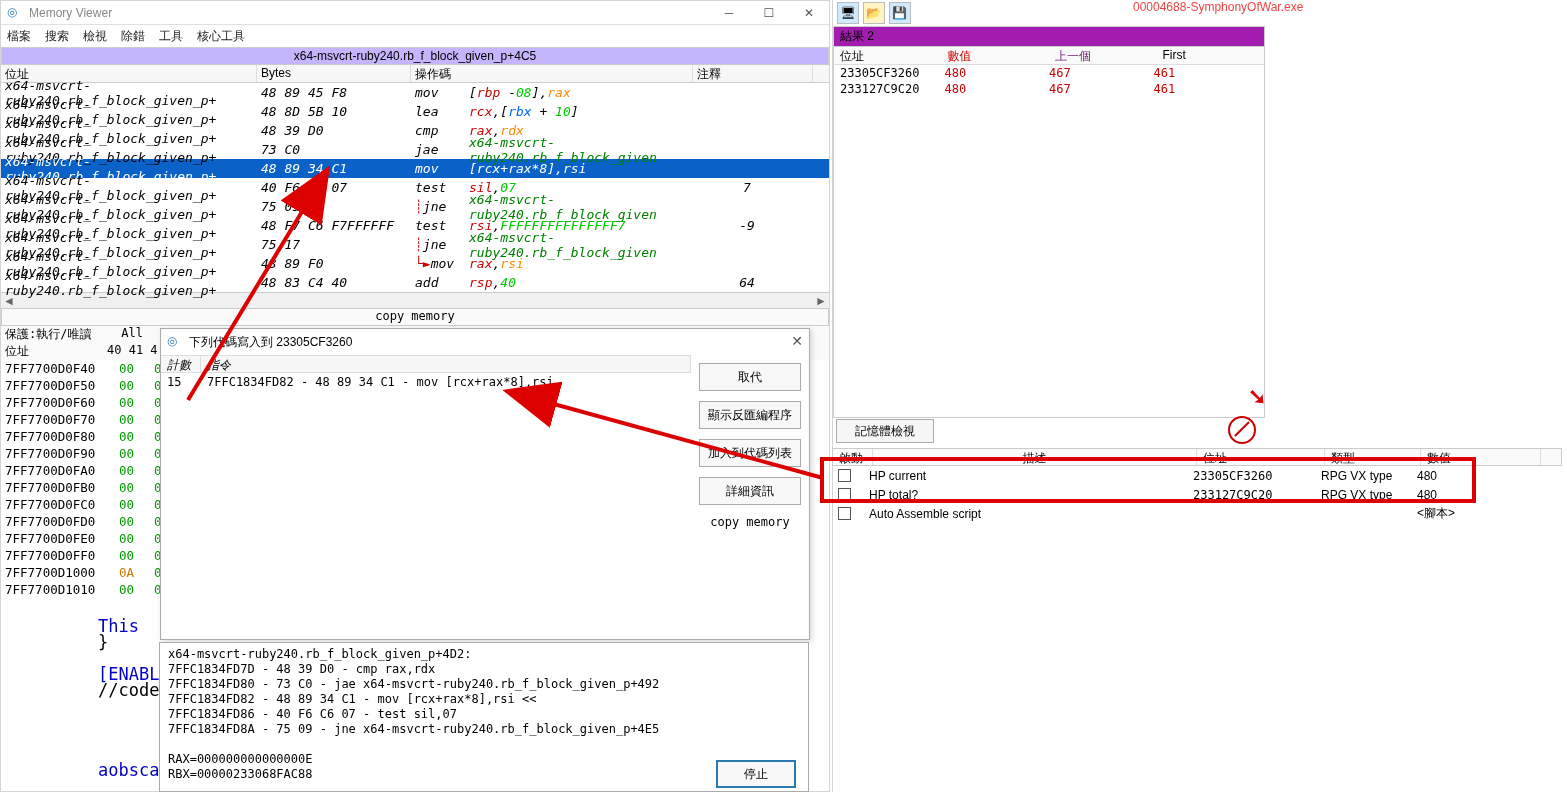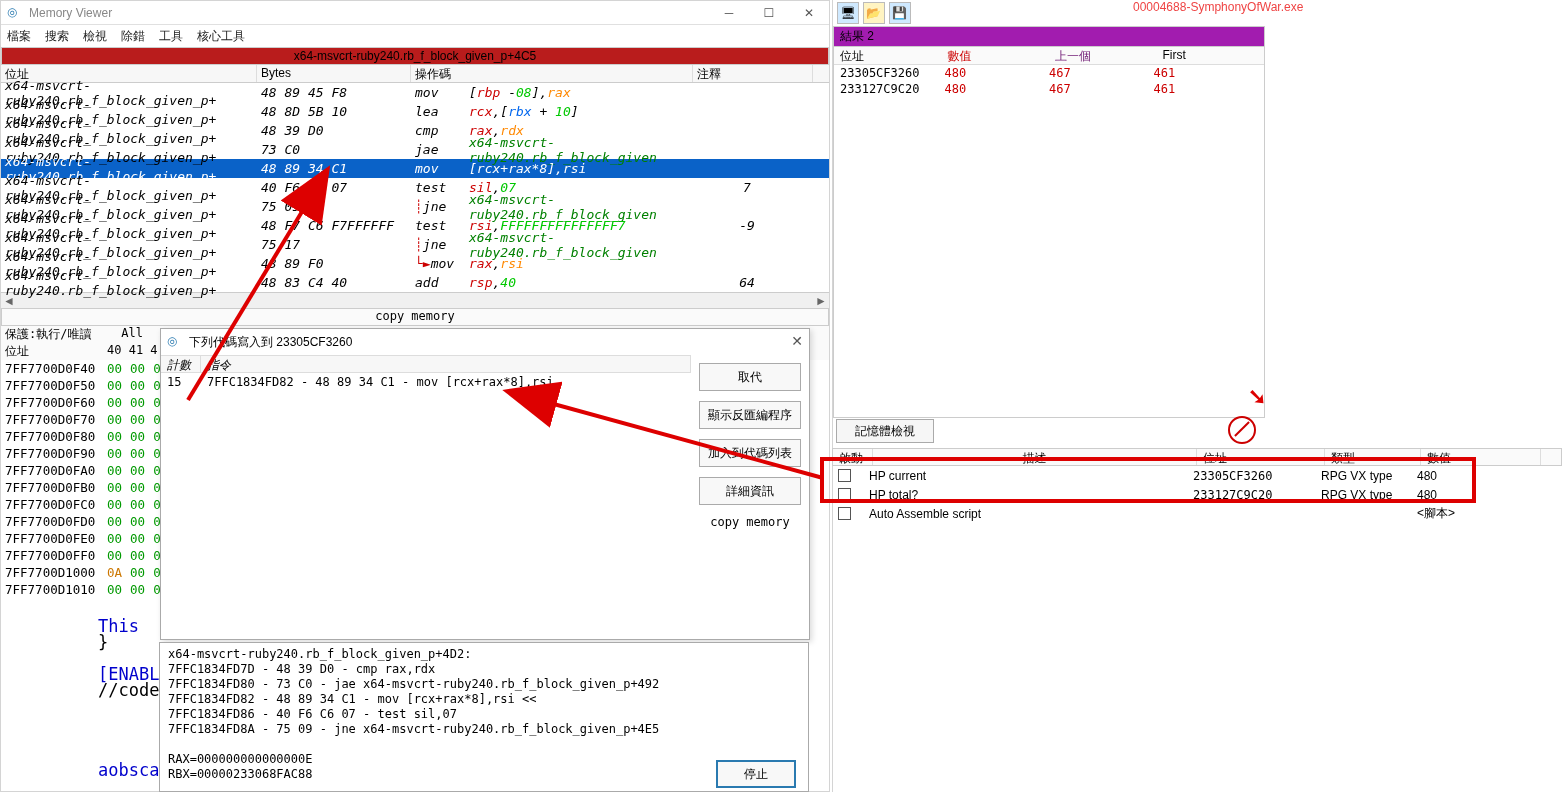--- a/index.html
+++ b/index.html
@@ -5,21 +5,21 @@
 * { box-sizing: border-box; margin: 0; padding: 0; }
 body { font-family: "Microsoft JhengHei", "Segoe UI", Arial, sans-serif; font-size: 12px; background: #fff; position: relative; overflow: hidden; width: 1567px; height: 792px; }
 .left-pane { position: absolute; left: 0; top: 0; width: 830px; height: 792px; background: #fff; border: 1px solid #d4d4d4; }
 .title-bar { height: 24px; display: flex; align-items: center; padding: 0 6px; background: #fff; border-bottom: 1px solid #e0e0e0; }
 .title-bar .icon { width: 16px; height: 16px; margin-right: 6px; color: #2a7ab0; }
 .title-text { flex: 1; color: #888; }
 .win-btns { position: absolute; right: 0; top: 0; display: flex; }
 .win-btn { width: 40px; height: 24px; display: flex; align-items: center; justify-content: center; color: #555; }
 .menu-bar { height: 22px; display: flex; align-items: center; padding: 0 6px; gap: 14px; }
 .menu-item { color: #222; }
-.header-strip { text-align: center; background: #b91c1c; border: 1px solid #ccc; height: 18px; line-height: 16px; font-size: 12px; }
+.header-strip { text-align: center; background: #c4b5fd; border: 1px solid #ccc; height: 18px; line-height: 16px; font-size: 12px; }
 .col-headers { display: flex; background: #f7f7f7; border-bottom: 1px solid #ccc; height: 18px; }
 .col-h { border-right: 1px solid #ddd; padding: 1px 4px; font-size: 12px; }
 .disasm { font-family: Consolas, monospace; font-size: 13px; font-style: italic; }
 .disasm-row { display: flex; height: 19px; align-items: center; padding: 0 4px; }
 .disasm-row.selected { background: #0a62c8; color: #fff; }
 .c-addr { width: 256px; }
 .c-bytes { width: 154px; }
 .c-op { width: 54px; }
 .c-oper { width: 228px; }
 .c-note { width: 100px; text-align: center; }
@@ -28,21 +28,21 @@
 .op-green-bright { color: #00c800; }
 .op-green { color: #008000; }
 .op-orange { color: #ff8800; }
 .scrollbar-h { height: 16px; background: #f0f0f0; border-top: 1px solid #ccc; display: flex; justify-content: space-between; align-items: center; padding: 0 2px; color: #666; }
 .copy-mem-bar { text-align: center; border: 1px solid #ccc; background: #fafafa; height: 18px; font-family: Consolas, monospace; }
 .hexview-header { display: flex; background: #fafafa; height: 17px; font-family: Consolas, monospace; font-size: 12px; padding: 0 4px; }
 .hexview { font-family: Consolas, monospace; font-size: 12.5px; line-height: 17px; padding: 0 4px; }
 .hexrow { display: flex; }
 .hexaddr { width: 102px; }
 .hexbytes { letter-spacing: 0; }
-.hexbyte { margin-right: 8px; }
+.hexbyte { margin-right: 8px; margin-left: 12px; }
 .hg { color: #009900; }
 .ho { color: #cc7700; }
 .snippet { position: absolute; left: 98px; top: 618px; font-family: Consolas, monospace; font-size: 17px; line-height: 16px; }
 .snippet .kw-blue { color: #0000cc; }
 .snippet .kw-br { color: #000; }
 .dialog { position: absolute; left: 160px; top: 328px; width: 650px; height: 312px; background: #fff; border: 1px solid #aaa; box-shadow: 2px 2px 6px rgba(0,0,0,0.15); }
 .dialog-title { height: 26px; display: flex; align-items: center; padding: 0 6px; background: #fff; }
 .dialog-title .icon { width: 16px; height: 16px; margin-right: 6px; color: #2a7ab0; }
 .dialog-close { position: absolute; right: 6px; top: 4px; color: #555; font-size: 14px; }
 .dialog-body { display: flex; height: 258px; }

